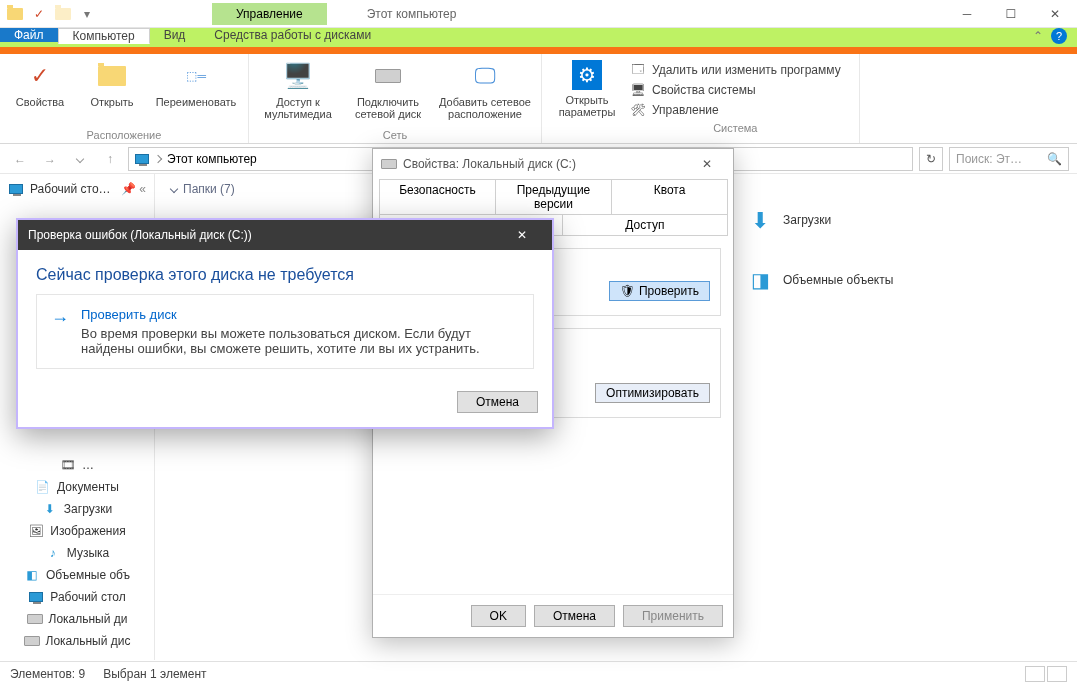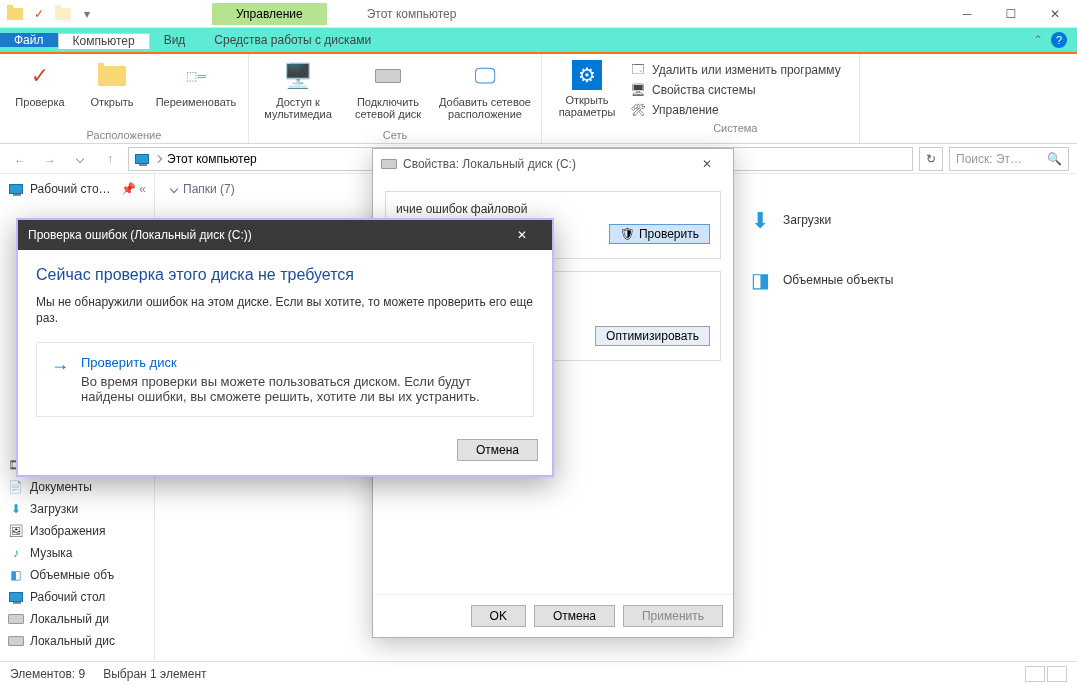--- a/index.html
+++ b/index.html
@@ -8,21 +8,21 @@
 
 .titlebar { height: 28px; display: flex; align-items: center; background: #fff; border-bottom: 1px solid #e5e5e5; }
 .qat { display: flex; gap: 6px; padding: 0 6px; align-items: center; }
 .qat-item { width: 18px; height: 18px; display: flex; align-items: center; justify-content: center; }
 .manage-tab { background: #b6e38f; padding: 4px 24px; margin-left: 110px; font-size: 12px; }
 .title-text { margin-left: 40px; color: #666; }
 .win-controls { margin-left: auto; display: flex; }
 .win-btn { width: 44px; height: 28px; display: flex; align-items: center; justify-content: center; color: #555; }
 
 
-.ribbon-tabs { height: 26px; display: flex; align-items: center; background: #5eead4; border-bottom: 2px solid #f97316; }
+.ribbon-tabs { height: 26px; display: flex; align-items: flex-start; background: #bef264; border-bottom: 7px solid #f97316; }
 .file-tab { background: #1979ca; color: #fff; padding: 0 14px; display: flex; align-items: center; }
 .tab { padding: 0 14px; display: flex; align-items: center; color: #444; border-right: 1px solid transparent; }
 .tab.active { border: 1px solid #d0d0d0; border-bottom: 1px solid #fff; margin-bottom: -1px; background: #fff; }
 .collapse-help { margin-left: auto; display: flex; align-items: center; gap: 8px; padding-right: 10px; }
 .help-icon { width: 16px; height: 16px; background: #0078d7; border-radius: 50%; color: #fff; display: flex; align-items: center; justify-content: center; font-size: 11px; }
 
 
 .ribbon { height: 90px; display: flex; background: #fff; border-bottom: 1px solid #d8d8d8; }
 .group { display: flex; flex-direction: column; align-items: center; padding: 4px 10px 2px; border-right: 1px solid #e8e8e8; }
 .group-items { display: flex; gap: 12px; flex: 1; }
@@ -37,21 +37,21 @@
 
 .navbar { height: 30px; display: flex; align-items: center; gap: 6px; padding: 0 8px; background: #fff; border-bottom: 1px solid #e8e8e8; }
 .nav-arrow { width: 24px; height: 24px; display: flex; align-items: center; justify-content: center; color: #999; }
 .addr { flex: 1; display: flex; align-items: center; height: 24px; border: 1px solid #ccc; padding: 0 6px; gap: 6px; }
 .refresh-btn { width: 24px; height: 24px; border: 1px solid #ccc; display: flex; align-items: center; justify-content: center; color: #555; }
 .search-box { width: 120px; height: 24px; border: 1px solid #ccc; display: flex; align-items: center; padding: 0 6px; color: #999; gap: 4px; }
 
 
 .content { display: flex; height: 486px; position: relative; }
 .tree { width: 155px; border-right: 1px solid #e8e8e8; padding: 4px 0; overflow: hidden; }
-.tree-item { display: flex; align-items: center; gap: 6px; padding: 3px 8px; color: #333; white-space: nowrap; }
+.tree-item { display: flex; align-items: center; gap: 6px; padding: 3px 8px; color: #333; white-space: nowrap; justify-content: center; }
 .tree-item.top { margin-bottom: 4px; }
 .tree-icon { width: 16px; height: 16px; display: flex; align-items: center; justify-content: center; flex-shrink: 0; }
 .main-pane { flex: 1; padding: 8px 16px; }
 .folders-hdr { color: #616a83; font-size: 13px; display: flex; align-items: center; gap: 6px; margin-bottom: 6px; }
 .folder-item { display: flex; align-items: center; gap: 8px; padding: 6px 0; color: #333; margin-left: 580px; }
 .folder-icon { width: 24px; height: 24px; }
 
 
 .statusbar { position: absolute; bottom: 0; left: 0; right: 0; height: 24px; border-top: 1px solid #e0e0e0; display: flex; align-items: center; padding: 0 10px; gap: 18px; color: #444; background: #fff; }
 .view-toggle { margin-left: auto; display: flex; gap: 2px; }
@@ -126,21 +126,21 @@
     <span style="color:#777">⌃</span>
     <div class="help-icon">?</div>
   </div>
 </div>
 
 <div class="ribbon">
   <div class="group">
     <div class="group-items">
       <div class="rbtn">
         <div class="ico" style="color:#d04a2b;font-size:22px">✓</div>
-        <small>Проверка</small>
+        <small>Свойства</small>
       </div>
       <div class="rbtn">
         <div class="ico">
             <div class="ic-folder" style="width:28px;height:20px"></div>
           </div>
         <small>Открыть</small>
       </div>
       <div class="rbtn" style="width:84px">
         <div class="ico" style="color:#4a90d9">⬚═</div>
         <small>Переименовать</small>
@@ -292,20 +292,27 @@
 </div>
 
 <div class="props-dialog">
   <div class="props-title">
     <span>
         <div class="ic-disk"></div>
       </span>
     <span>Свойства: Локальный диск (C:)</span>
     <div class="props-close">✕</div>
   </div>
+  <div class="props-tabs">
+    <div class="ptab">Безопасность</div>
+    <div class="ptab">Предыдущие версии</div>
+    <div class="ptab">Квота</div>
+    <div class="ptab" style="flex-basis:50%">Оборудование</div>
+    <div class="ptab" style="flex-basis:45%">Доступ</div>
+  </div>
   <div class="props-body">
     <div class="section">
       <div class="section-desc">ичие ошибок файловой</div>
       <button class="section-btn sel">
         <span>🛡</span>
         <span>Проверить</span>
       </button>
       <div style="clear:both"></div>
     </div>
     <div class="section">
@@ -322,21 +329,20 @@
   </div>
 </div>
 
 <div class="errchk">
   <div class="errchk-title">
     <span>Проверка ошибок (Локальный диск (C:))</span>
     <div class="errchk-close">✕</div>
   </div>
   <div class="errchk-body">
     <div class="errchk-heading">Сейчас проверка этого диска не требуется</div>
-    <div class="errchk-msg">Мы не обнаружили ошибок на этом диске. Если вы хотите, то можете проверить его еще раз.</div>
     <div class="errchk-option">
       <div class="arrow-icon">→</div>
       <div>
         <div class="opt-title">Проверить диск</div>
         <div class="opt-desc">Во время проверки вы можете пользоваться диском. Если будут найдены ошибки, вы сможете решить, хотите ли вы их устранить.</div>
       </div>
     </div>
   </div>
   <div class="errchk-buttons">
     <button class="btn">Отмена</button>

